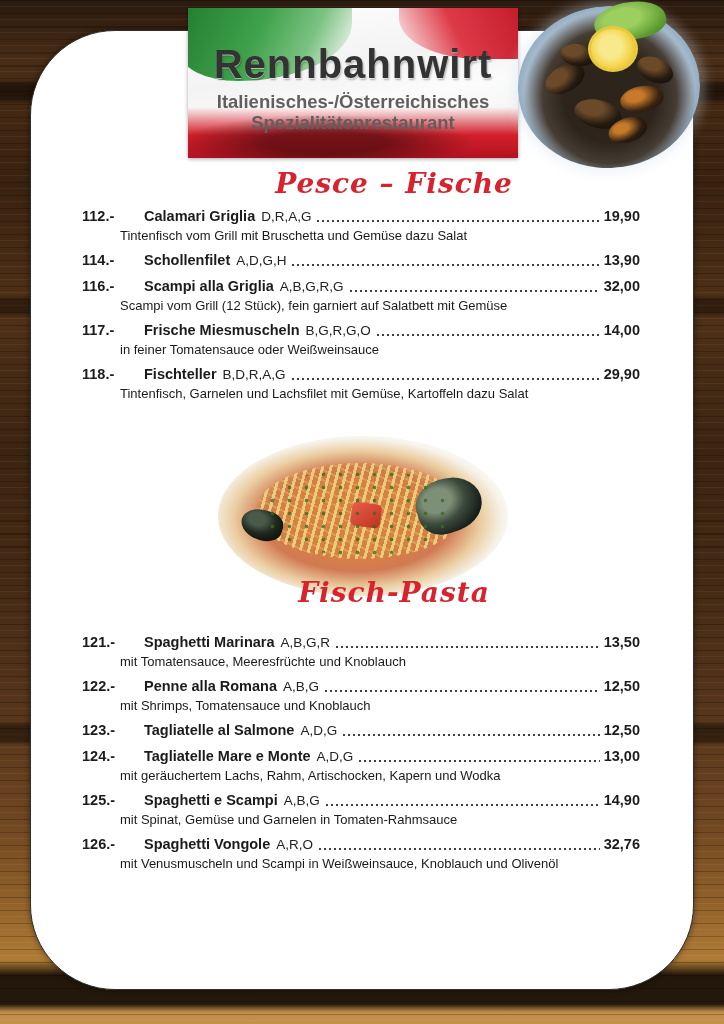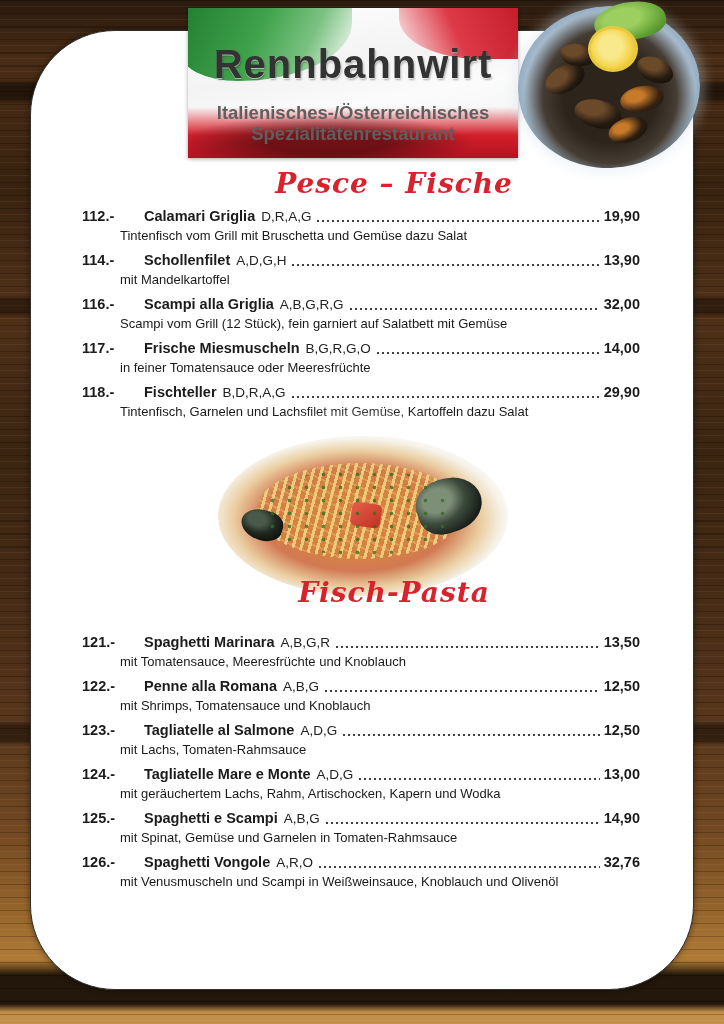--- a/index.html
+++ b/index.html
@@ -28,21 +28,21 @@
     background:linear-gradient(245deg,#c21828 0%,#dd3a48 55%,#f0a8ad 82%,rgba(255,255,255,0) 100%);
     border-radius:0 0 0 65%;}
   .flag-red-bottom{position:absolute;left:0;right:0;bottom:0;height:34%;
     background:
       radial-gradient(ellipse at 42% 70%, rgba(40,8,8,0.55) 0 22%, rgba(40,8,8,0) 55%),
       linear-gradient(180deg, rgba(216,40,50,0) 0%, rgba(216,40,50,0.55) 28%, #d3202c 55%, #b31220 100%);}
   #flag-title{position:relative;margin-top:34px;text-align:center;font-size:40px;line-height:44px;
     font-weight:700;letter-spacing:1px;color:#333;
     text-shadow:0 1px 0 rgba(255,255,255,0.55),1px 2px 2px rgba(0,0,0,0.28);}
   .flag-sub{position:relative;text-align:center;font-weight:700;color:#5f5f5f;font-size:18.5px;line-height:21px;}
-  .flag-sub.first{margin-top:16px;}
+  .flag-sub.first{margin-top:5px;}
   
   #photo-mussels{position:absolute;left:516px;top:0;width:188px;height:176px;}
   .m-plate{position:absolute;left:2px;top:6px;width:182px;height:162px;border-radius:50%;
     transform:rotate(-4deg);
     background:
       radial-gradient(ellipse at 50% 56%, rgba(38,28,18,0.95) 0 36%, rgba(52,38,24,0.85) 52%, rgba(123,151,176,0) 67%),
       radial-gradient(ellipse at 50% 50%, #a8bccd 0 64%, #8ea9bf 73%, #7b97b0 80%, rgba(123,151,176,0) 84%);
     box-shadow:0 0 12px 5px rgba(205,220,235,0.35);}
   .shell{position:absolute;border-radius:50%;
     background:radial-gradient(ellipse at 32% 30%, #6b4a2a 0 28%, #241a10 62%, #0f0c08 100%);}
@@ -145,21 +145,20 @@
   </div>
 
   <div class="menu-item">
     <div class="item-row">
       <span class="item-num">114.-</span>
       <span class="item-name">Schollenfilet</span>
       <span class="item-allergens">A,D,G,H</span>
       <span class="leader"></span>
       <span class="item-price">13,90</span>
     </div>
-    <div class="item-desc">mit Mandelkartoffel</div>
   </div>
 
   <div class="menu-item">
     <div class="item-row">
       <span class="item-num">116.-</span>
       <span class="item-name">Scampi alla Griglia</span>
       <span class="item-allergens">A,B,G,R,G</span>
       <span class="leader"></span>
       <span class="item-price">32,00</span>
     </div>
@@ -167,21 +166,21 @@
   </div>
 
   <div class="menu-item">
     <div class="item-row">
       <span class="item-num">117.-</span>
       <span class="item-name">Frische Miesmuscheln</span>
       <span class="item-allergens">B,G,R,G,O</span>
       <span class="leader"></span>
       <span class="item-price">14,00</span>
     </div>
-    <div class="item-desc">in feiner Tomatensauce oder Meeresfrüchte</div>
+    <div class="item-desc">in feiner Tomatensauce oder Weißweinsauce</div>
   </div>
 
   <div class="menu-item">
     <div class="item-row">
       <span class="item-num">118.-</span>
       <span class="item-name">Fischteller</span>
       <span class="item-allergens">B,D,R,A,G</span>
       <span class="leader"></span>
       <span class="item-price">29,90</span>
     </div>
@@ -224,21 +223,20 @@
   </div>
 
   <div class="menu-item">
     <div class="item-row">
       <span class="item-num">123.-</span>
       <span class="item-name">Tagliatelle al Salmone</span>
       <span class="item-allergens">A,D,G</span>
       <span class="leader"></span>
       <span class="item-price">12,50</span>
     </div>
-    <div class="item-desc">mit Lachs, Tomaten-Rahmsauce</div>
   </div>
 
   <div class="menu-item">
     <div class="item-row">
       <span class="item-num">124.-</span>
       <span class="item-name">Tagliatelle Mare e Monte</span>
       <span class="item-allergens">A,D,G</span>
       <span class="leader"></span>
       <span class="item-price">13,00</span>
     </div>

